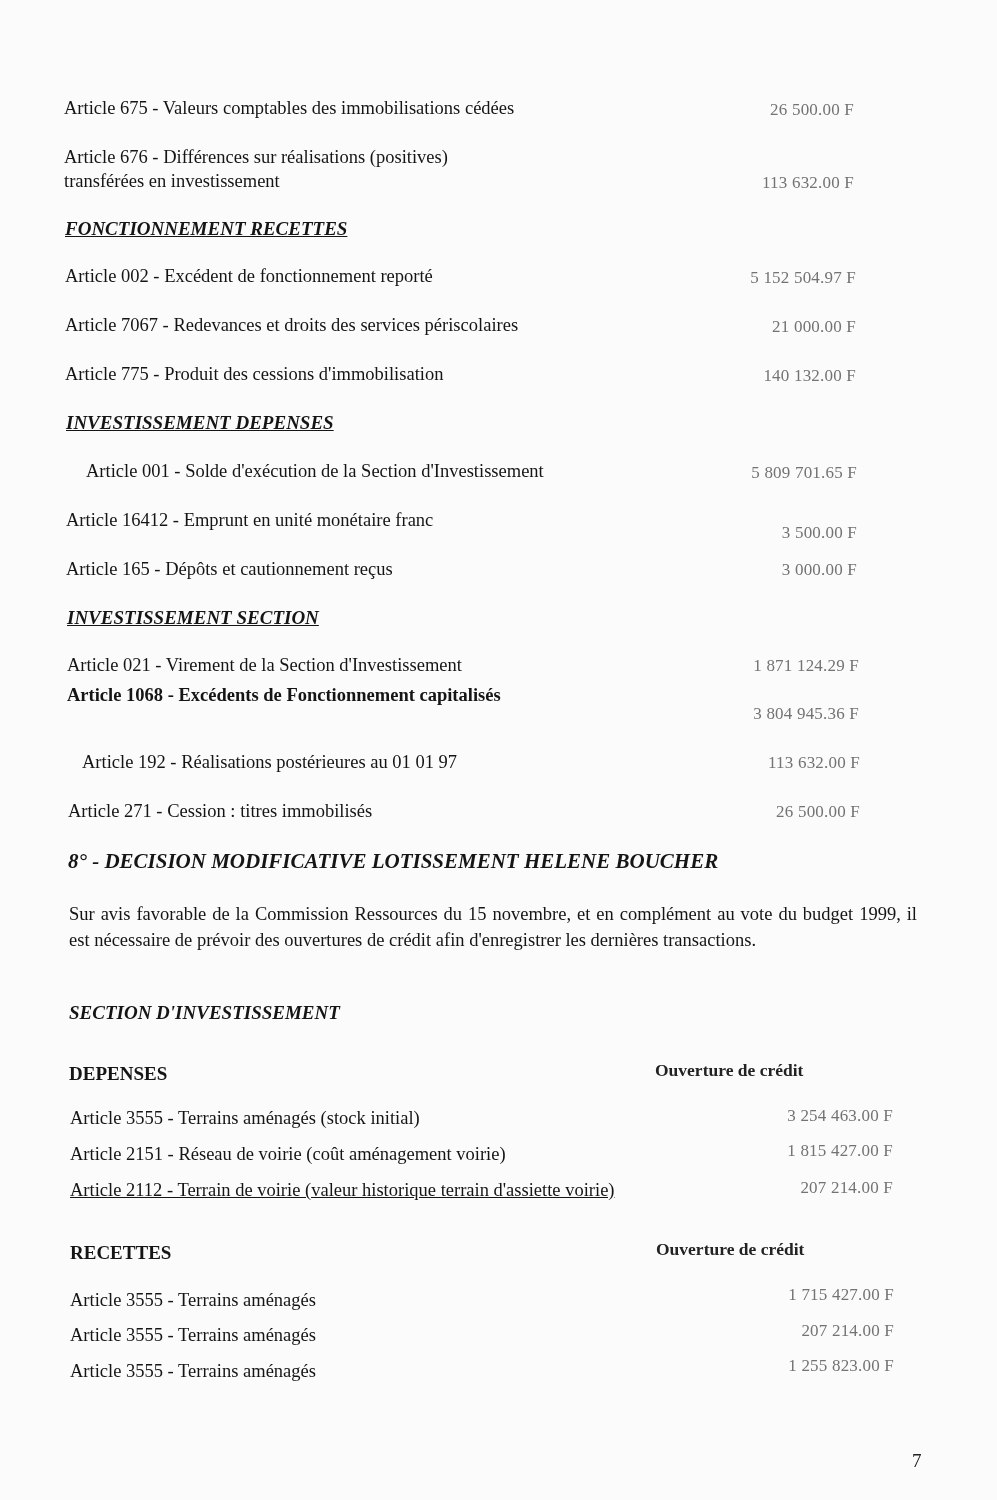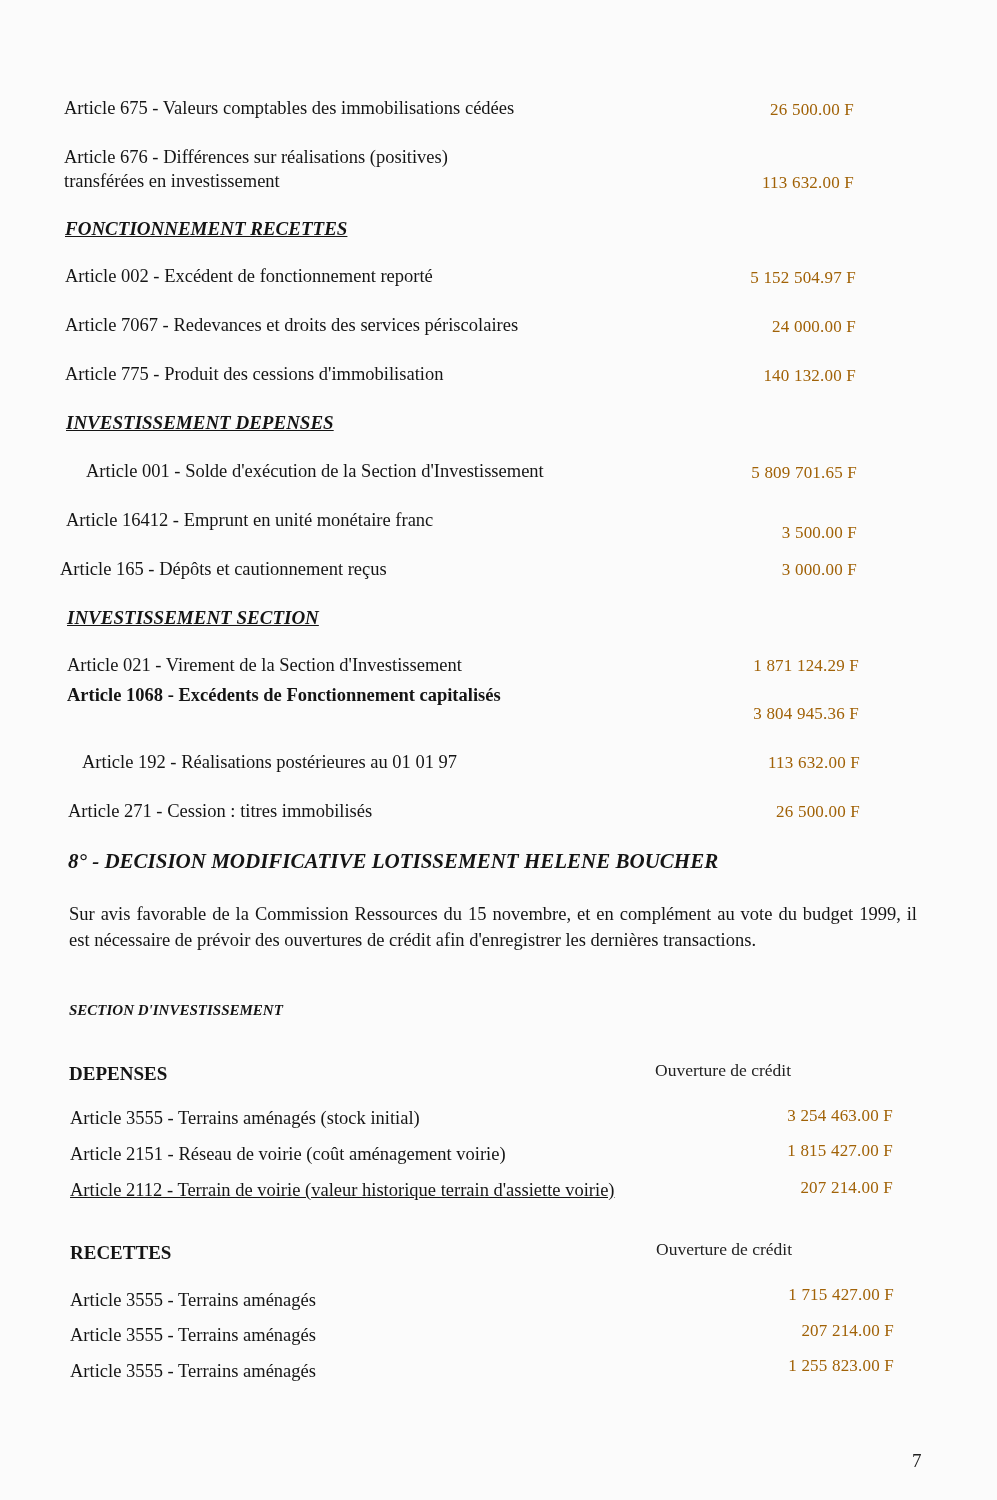--- a/index.html
+++ b/index.html
@@ -2,59 +2,59 @@
 <html><head>
 <meta charset="utf-8">
 <style>
   html, body { margin: 0; padding: 0; }
   body {
     width: 997px; height: 1500px; background: #fbfbfb; position: relative; overflow: hidden;
     font-family: "Liberation Serif", serif; color: #151515;
   }
   .abs { position: absolute; }
   .lbl { font-size: 18.5px; white-space: nowrap; }
-  .amt { font-size: 17px; color: #a16207; white-space: nowrap; letter-spacing: 0.2px; }
+  .amt { font-size: 17px; color: #737373; white-space: nowrap; letter-spacing: 0.2px; }
   .head-u { font-size: 19px; font-weight: bold; font-style: italic; text-decoration: underline; white-space: nowrap; }
   .h8 { font-size: 21px; font-weight: bold; font-style: italic; white-space: nowrap; }
   .para { font-size: 18.5px; line-height: 26px; text-align: justify; }
-  .sec { font-size: 15px; font-weight: bold; font-style: italic; white-space: nowrap; }
+  .sec { font-size: 19px; font-weight: bold; font-style: italic; white-space: nowrap; }
   .bold { font-size: 19px; font-weight: bold; white-space: nowrap; }
-  .colh { font-size: 17.5px; font-weight: normal; white-space: nowrap; color: #222; }
+  .colh { font-size: 17.5px; font-weight: bold; white-space: nowrap; color: #222; }
   .pg { font-size: 19px; color: #222; }
 </style>
 </head>
 <body>
 
 <div class="abs lbl" style="left:64px;top:98px;">Article 675 - Valeurs comptables des immobilisations cédées</div>
 <div class="abs amt" style="right:143px;top:100px;">26 500.00 F</div>
 
 <div class="abs lbl" style="left:64px;top:147px;">Article 676 - Différences sur réalisations (positives)</div>
 <div class="abs lbl" style="left:64px;top:171px;">transférées en investissement</div>
 <div class="abs amt" style="right:143px;top:173px;">113 632.00 F</div>
 
 <div class="abs head-u" style="left:65px;top:218px;">FONCTIONNEMENT RECETTES</div>
 
 <div class="abs lbl" style="left:65px;top:266px;">Article 002 - Excédent de fonctionnement reporté</div>
 <div class="abs amt" style="right:141px;top:268px;">5 152 504.97 F</div>
 
 <div class="abs lbl" style="left:65px;top:315px;">Article 7067 - Redevances et droits des services périscolaires</div>
-<div class="abs amt" style="right:141px;top:317px;">24 000.00 F</div>
+<div class="abs amt" style="right:141px;top:317px;">21 000.00 F</div>
 
 <div class="abs lbl" style="left:65px;top:364px;">Article 775 - Produit des cessions d'immobilisation</div>
 <div class="abs amt" style="right:141px;top:366px;">140 132.00 F</div>
 
 <div class="abs head-u" style="left:66px;top:412px;">INVESTISSEMENT DEPENSES</div>
 
 <div class="abs lbl" style="left:66px;top:461px;margin-left:20px;">Article 001 - Solde d'exécution de la Section d'Investissement</div>
 <div class="abs amt" style="right:140px;top:463px;">5 809 701.65 F</div>
 
 <div class="abs lbl" style="left:66px;top:510px;">Article 16412 - Emprunt en unité monétaire franc</div>
 <div class="abs amt" style="right:140px;top:523px;margin-left:31px;">3 500.00 F</div>
 
-<div class="abs lbl" style="left:60px;top:559px;">Article 165 - Dépôts et cautionnement reçus</div>
+<div class="abs lbl" style="left:66px;top:559px;">Article 165 - Dépôts et cautionnement reçus</div>
 <div class="abs amt" style="right:140px;top:560px;">3 000.00 F</div>
 
 <div class="abs head-u" style="left:67px;top:607px;">INVESTISSEMENT SECTION</div>
 
 <div class="abs lbl" style="left:67px;top:655px;">Article 021 - Virement de la Section d'Investissement</div>
 <div class="abs amt" style="right:138px;top:656px;">1 871 124.29 F</div>
 
 <div class="abs lbl" style="left:67px;top:685px;font-weight:bold;">Article 1068 - Excédents de Fonctionnement capitalisés</div>
 <div class="abs amt" style="right:138px;top:704px;">3 804 945.36 F</div>
 

